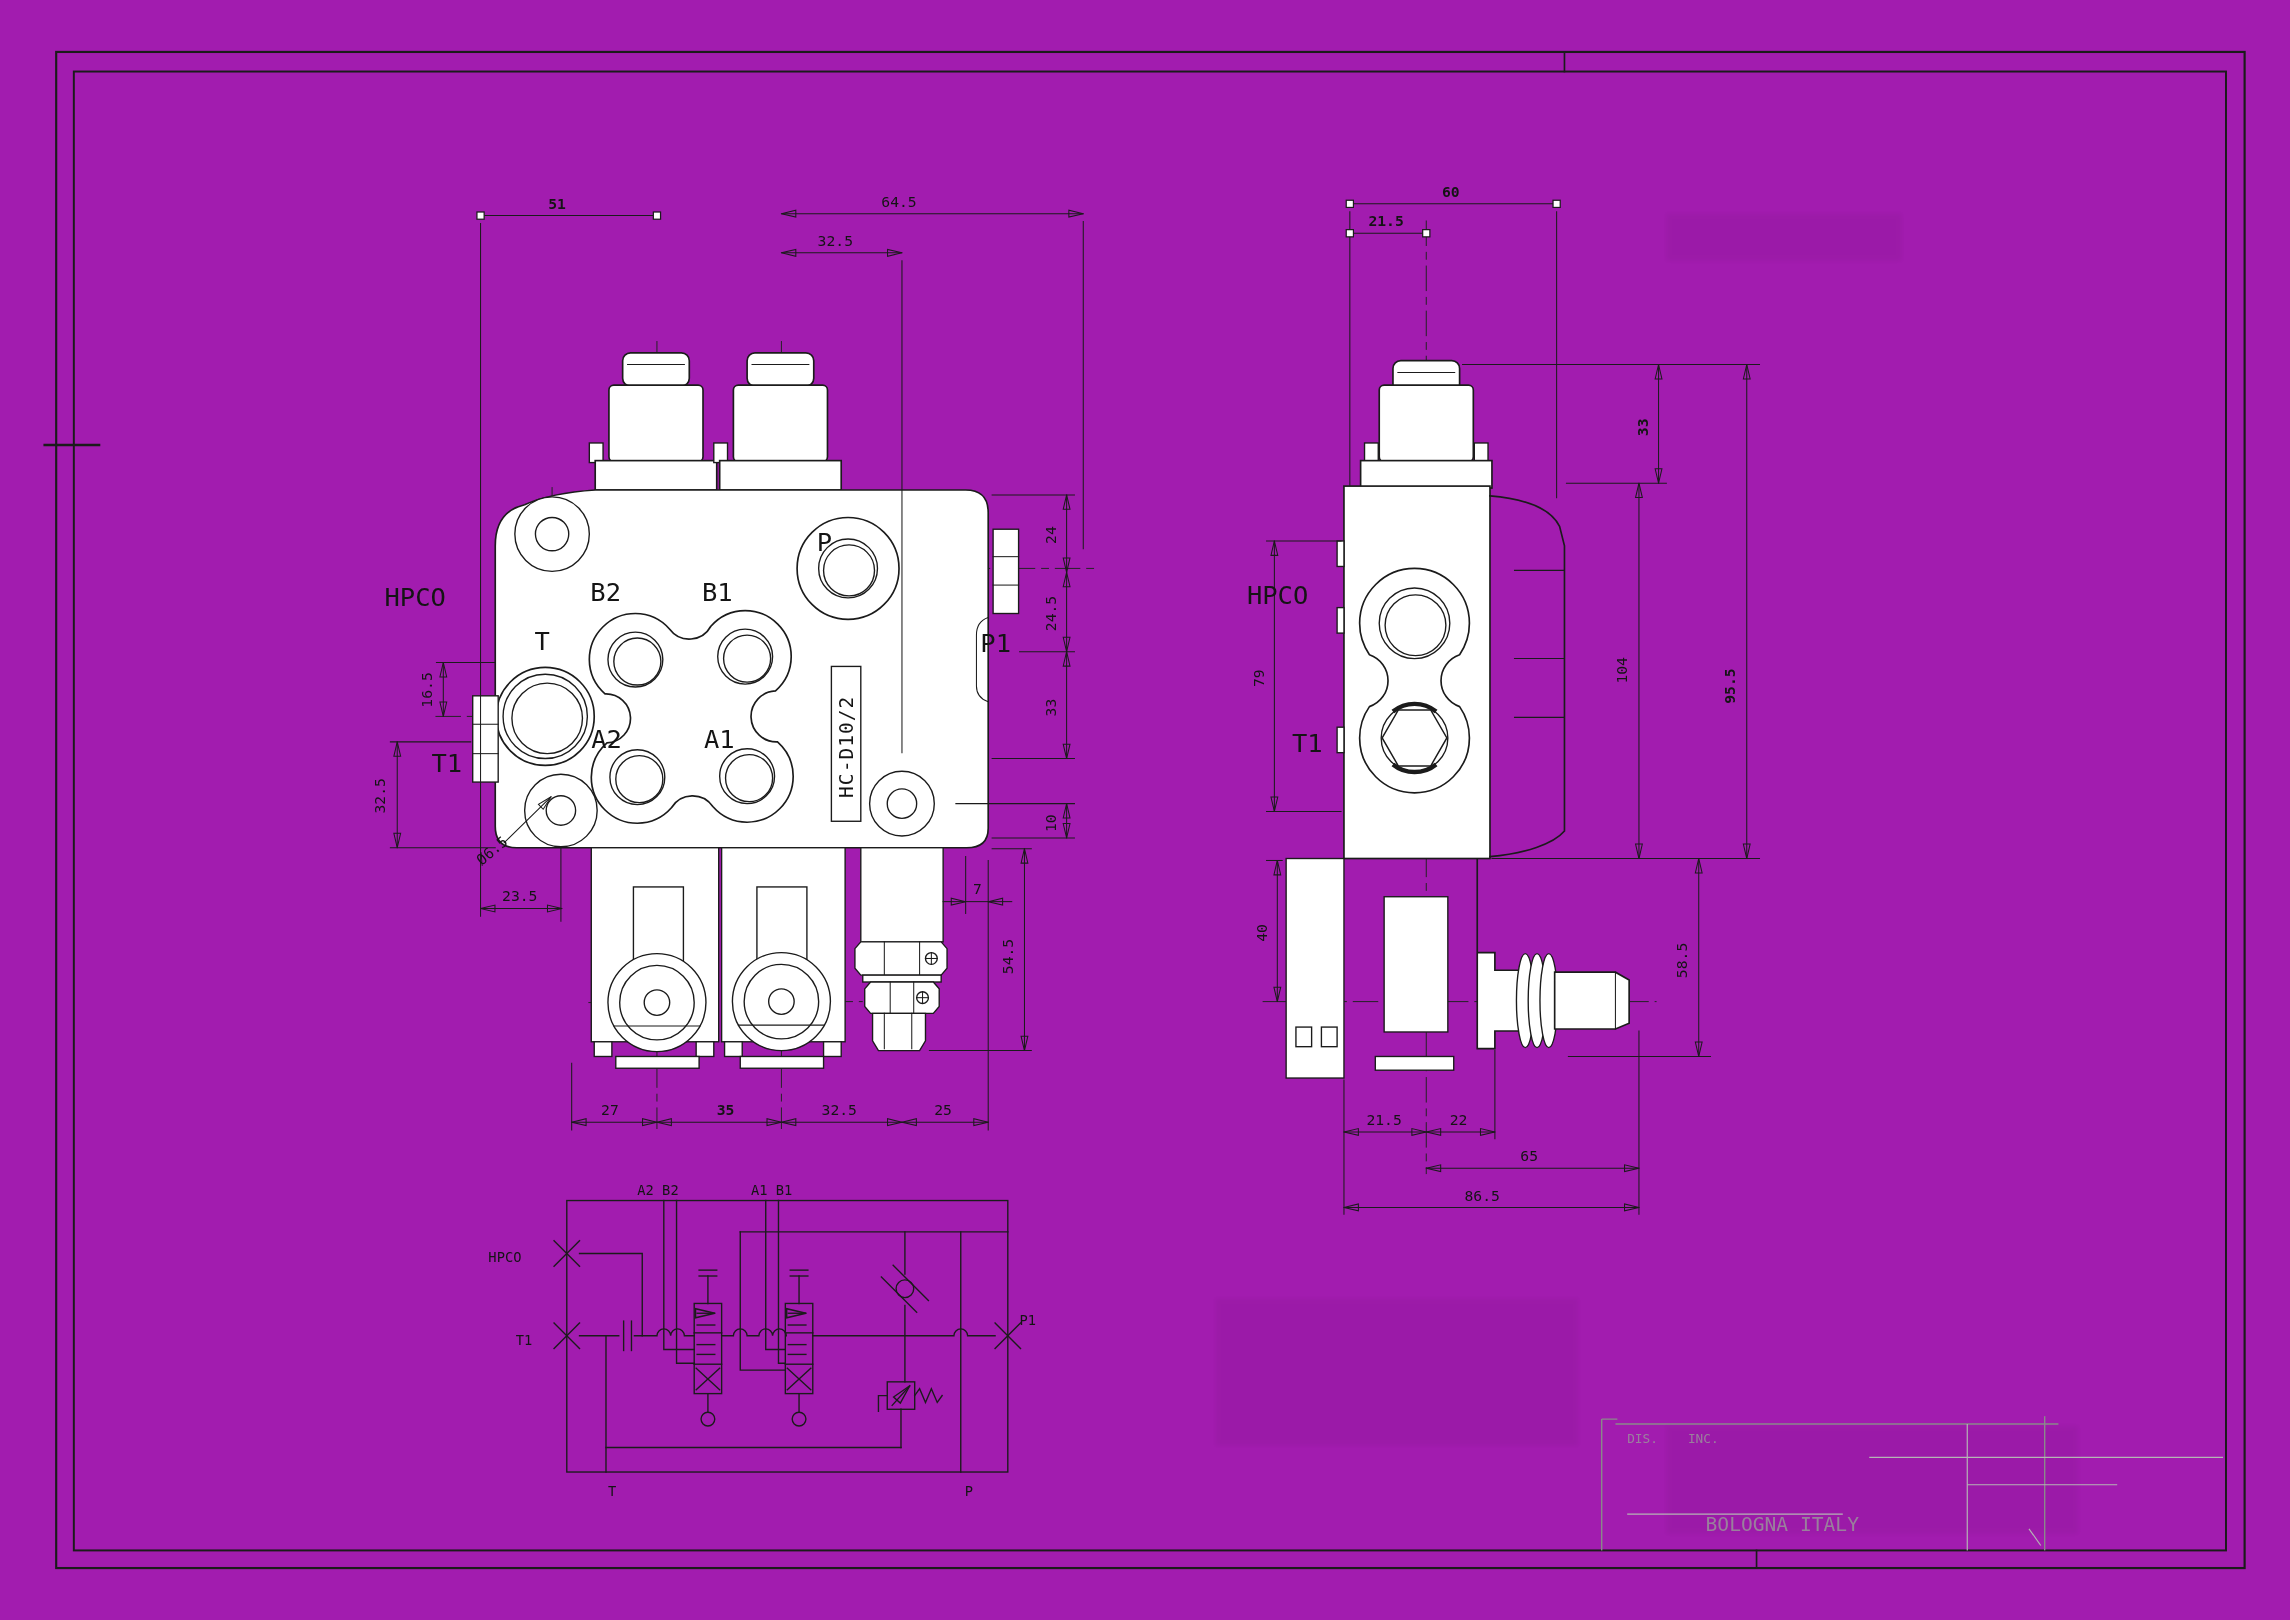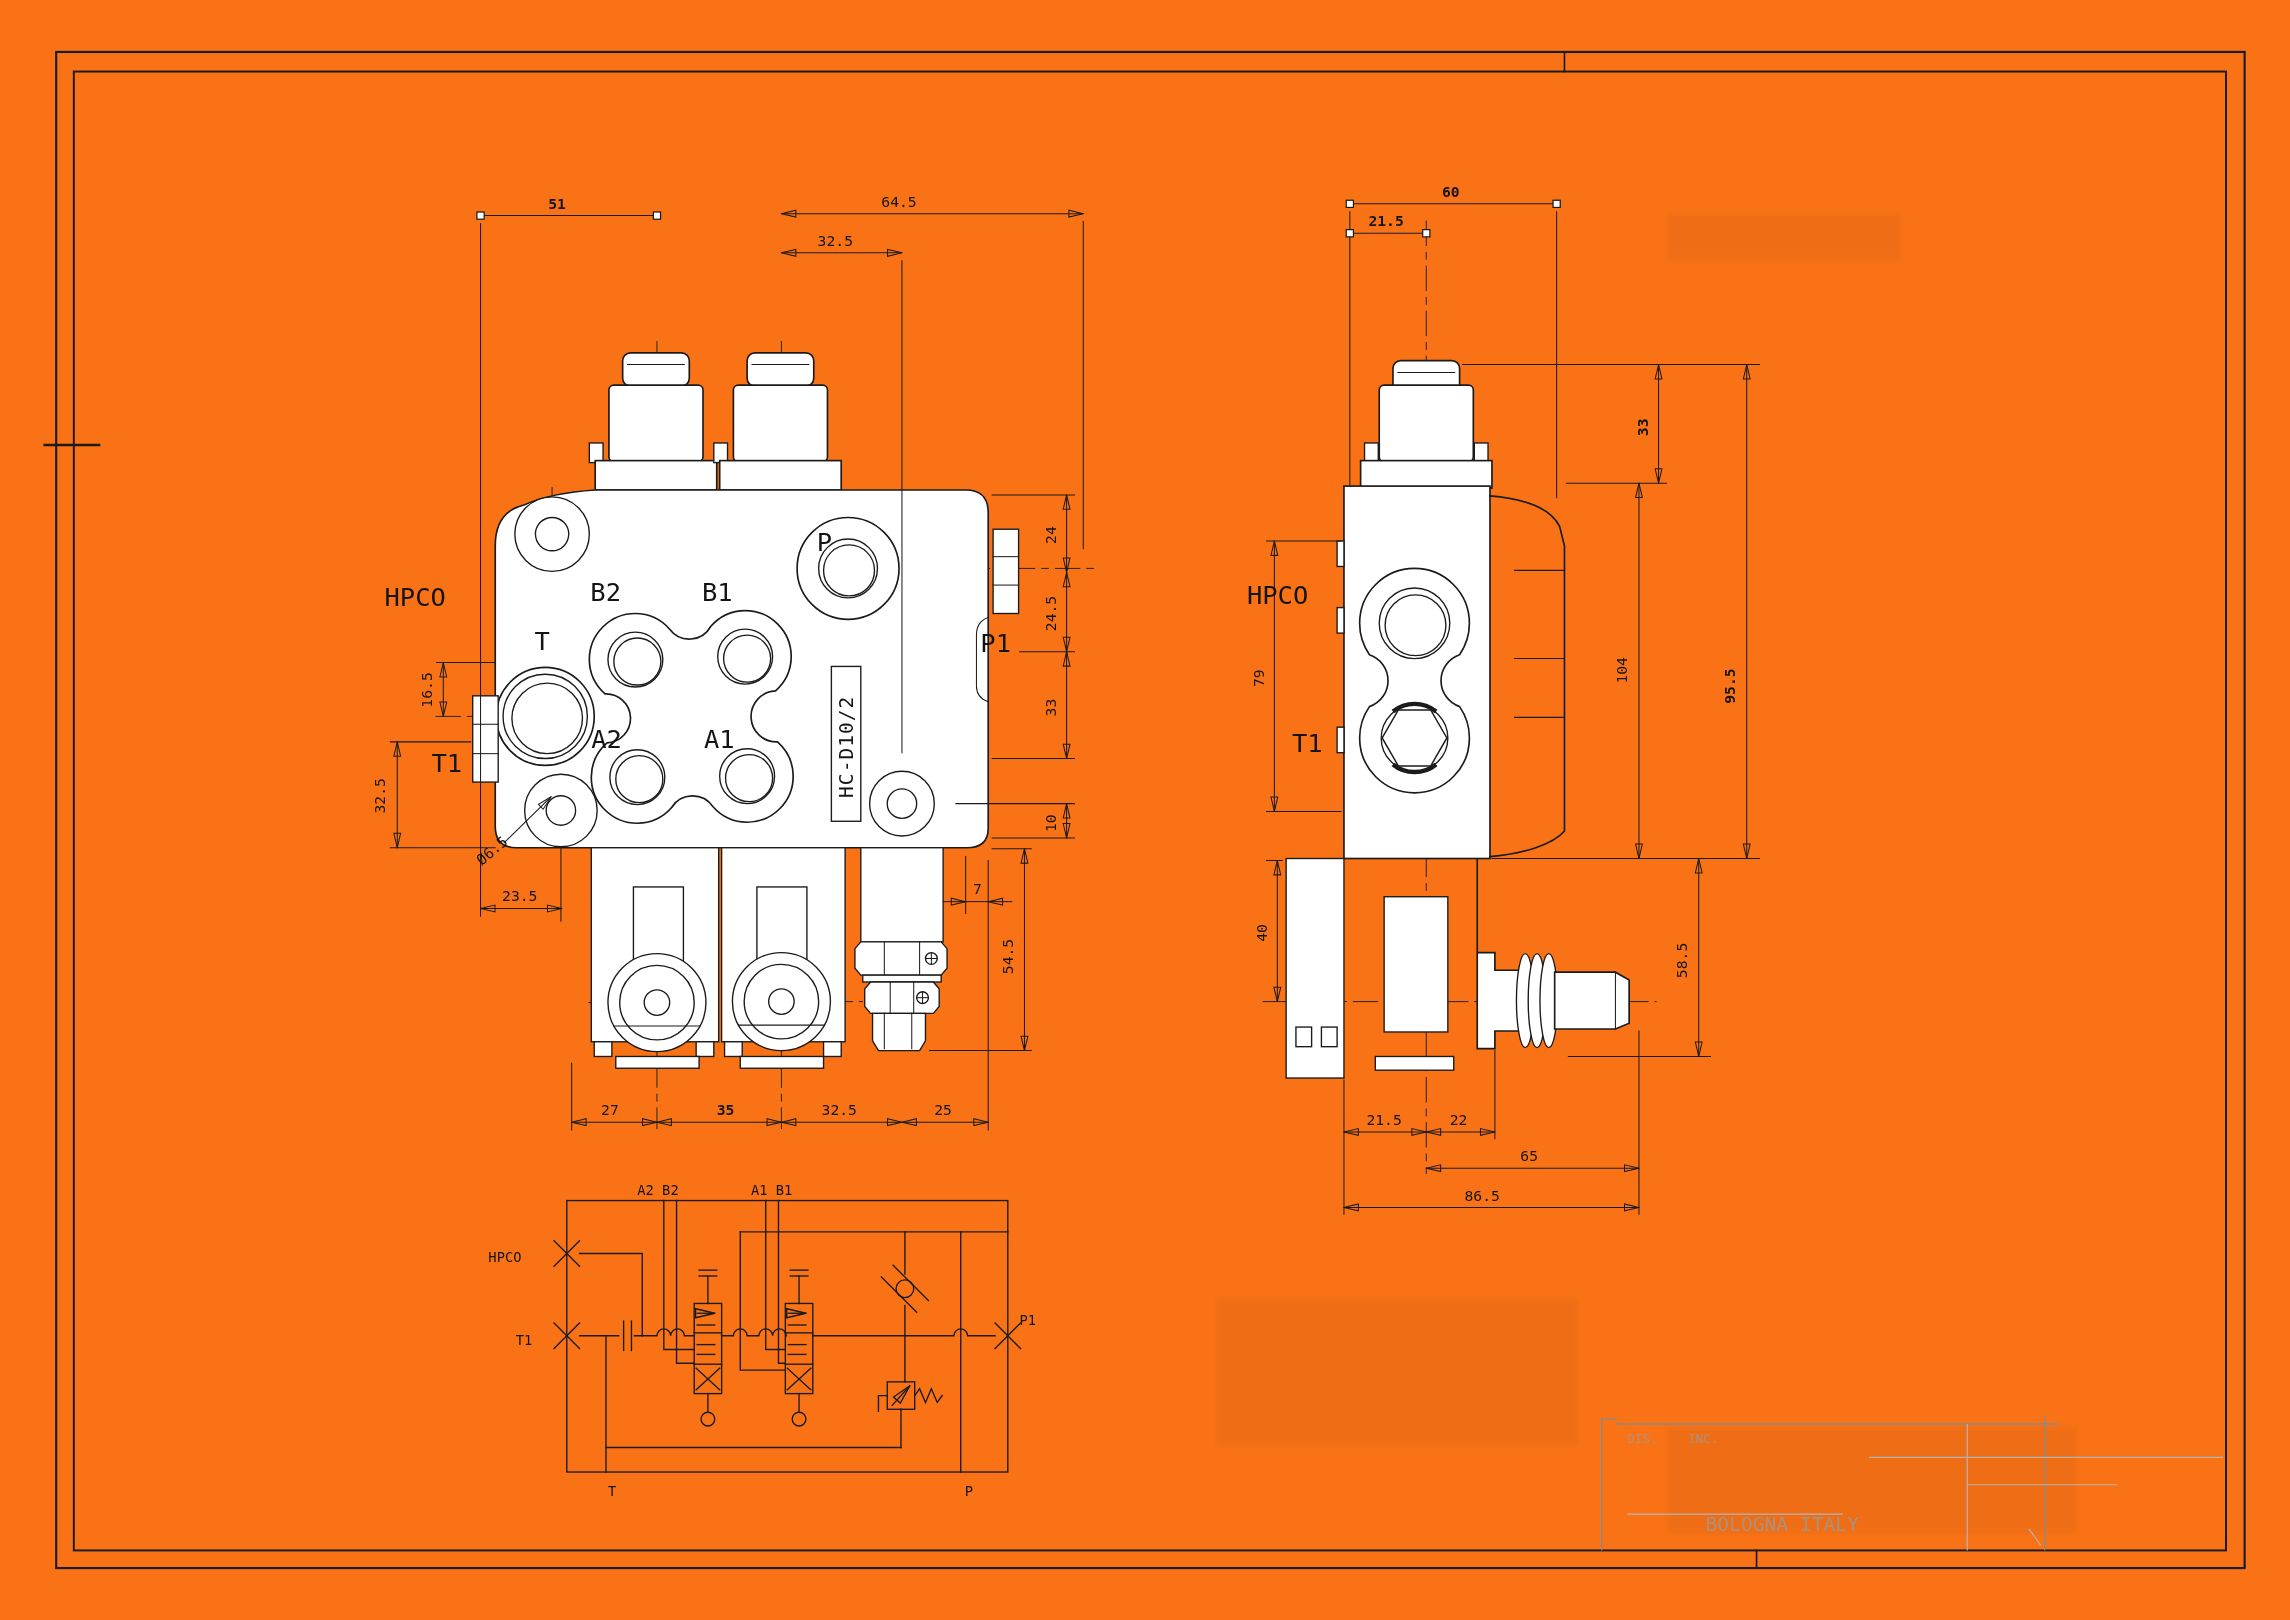--- a/index.html
+++ b/index.html
@@ -1,16 +1,16 @@
 <!DOCTYPE html>
 <html><head>
 <meta charset="utf-8">
 <style>
   html,body{margin:0;padding:0;background:#e8e8e8;}
-  #sheet{position:relative;width:2291px;height:1620px;background:#f97316;overflow:hidden;
+  #sheet{position:relative;width:2291px;height:1620px;background:#a21caf;overflow:hidden;
          font-family:"DejaVu Sans Mono","Liberation Mono",monospace;}
   svg{position:absolute;left:0;top:0;}
   svg text{fill:#141414;font-family:"DejaVu Sans Mono","Liberation Mono",monospace;}
   .ln{stroke:#1b1b1b;stroke-width:1.7;fill:none;stroke-linecap:square;}
   .lt{stroke:#1b1b1b;stroke-width:1.05;fill:none;stroke-linecap:square;}
   .wf{fill:#ffffff;stroke:#1b1b1b;stroke-width:1.7;}
   .wt{fill:#ffffff;stroke:#1b1b1b;stroke-width:1.4;}
   .cl{stroke:#222;stroke-width:1;fill:none;stroke-dasharray:26 6 8 6;}
   .dim{font-size:15px;}
   .dimb{font-size:15px;font-weight:bold;}

